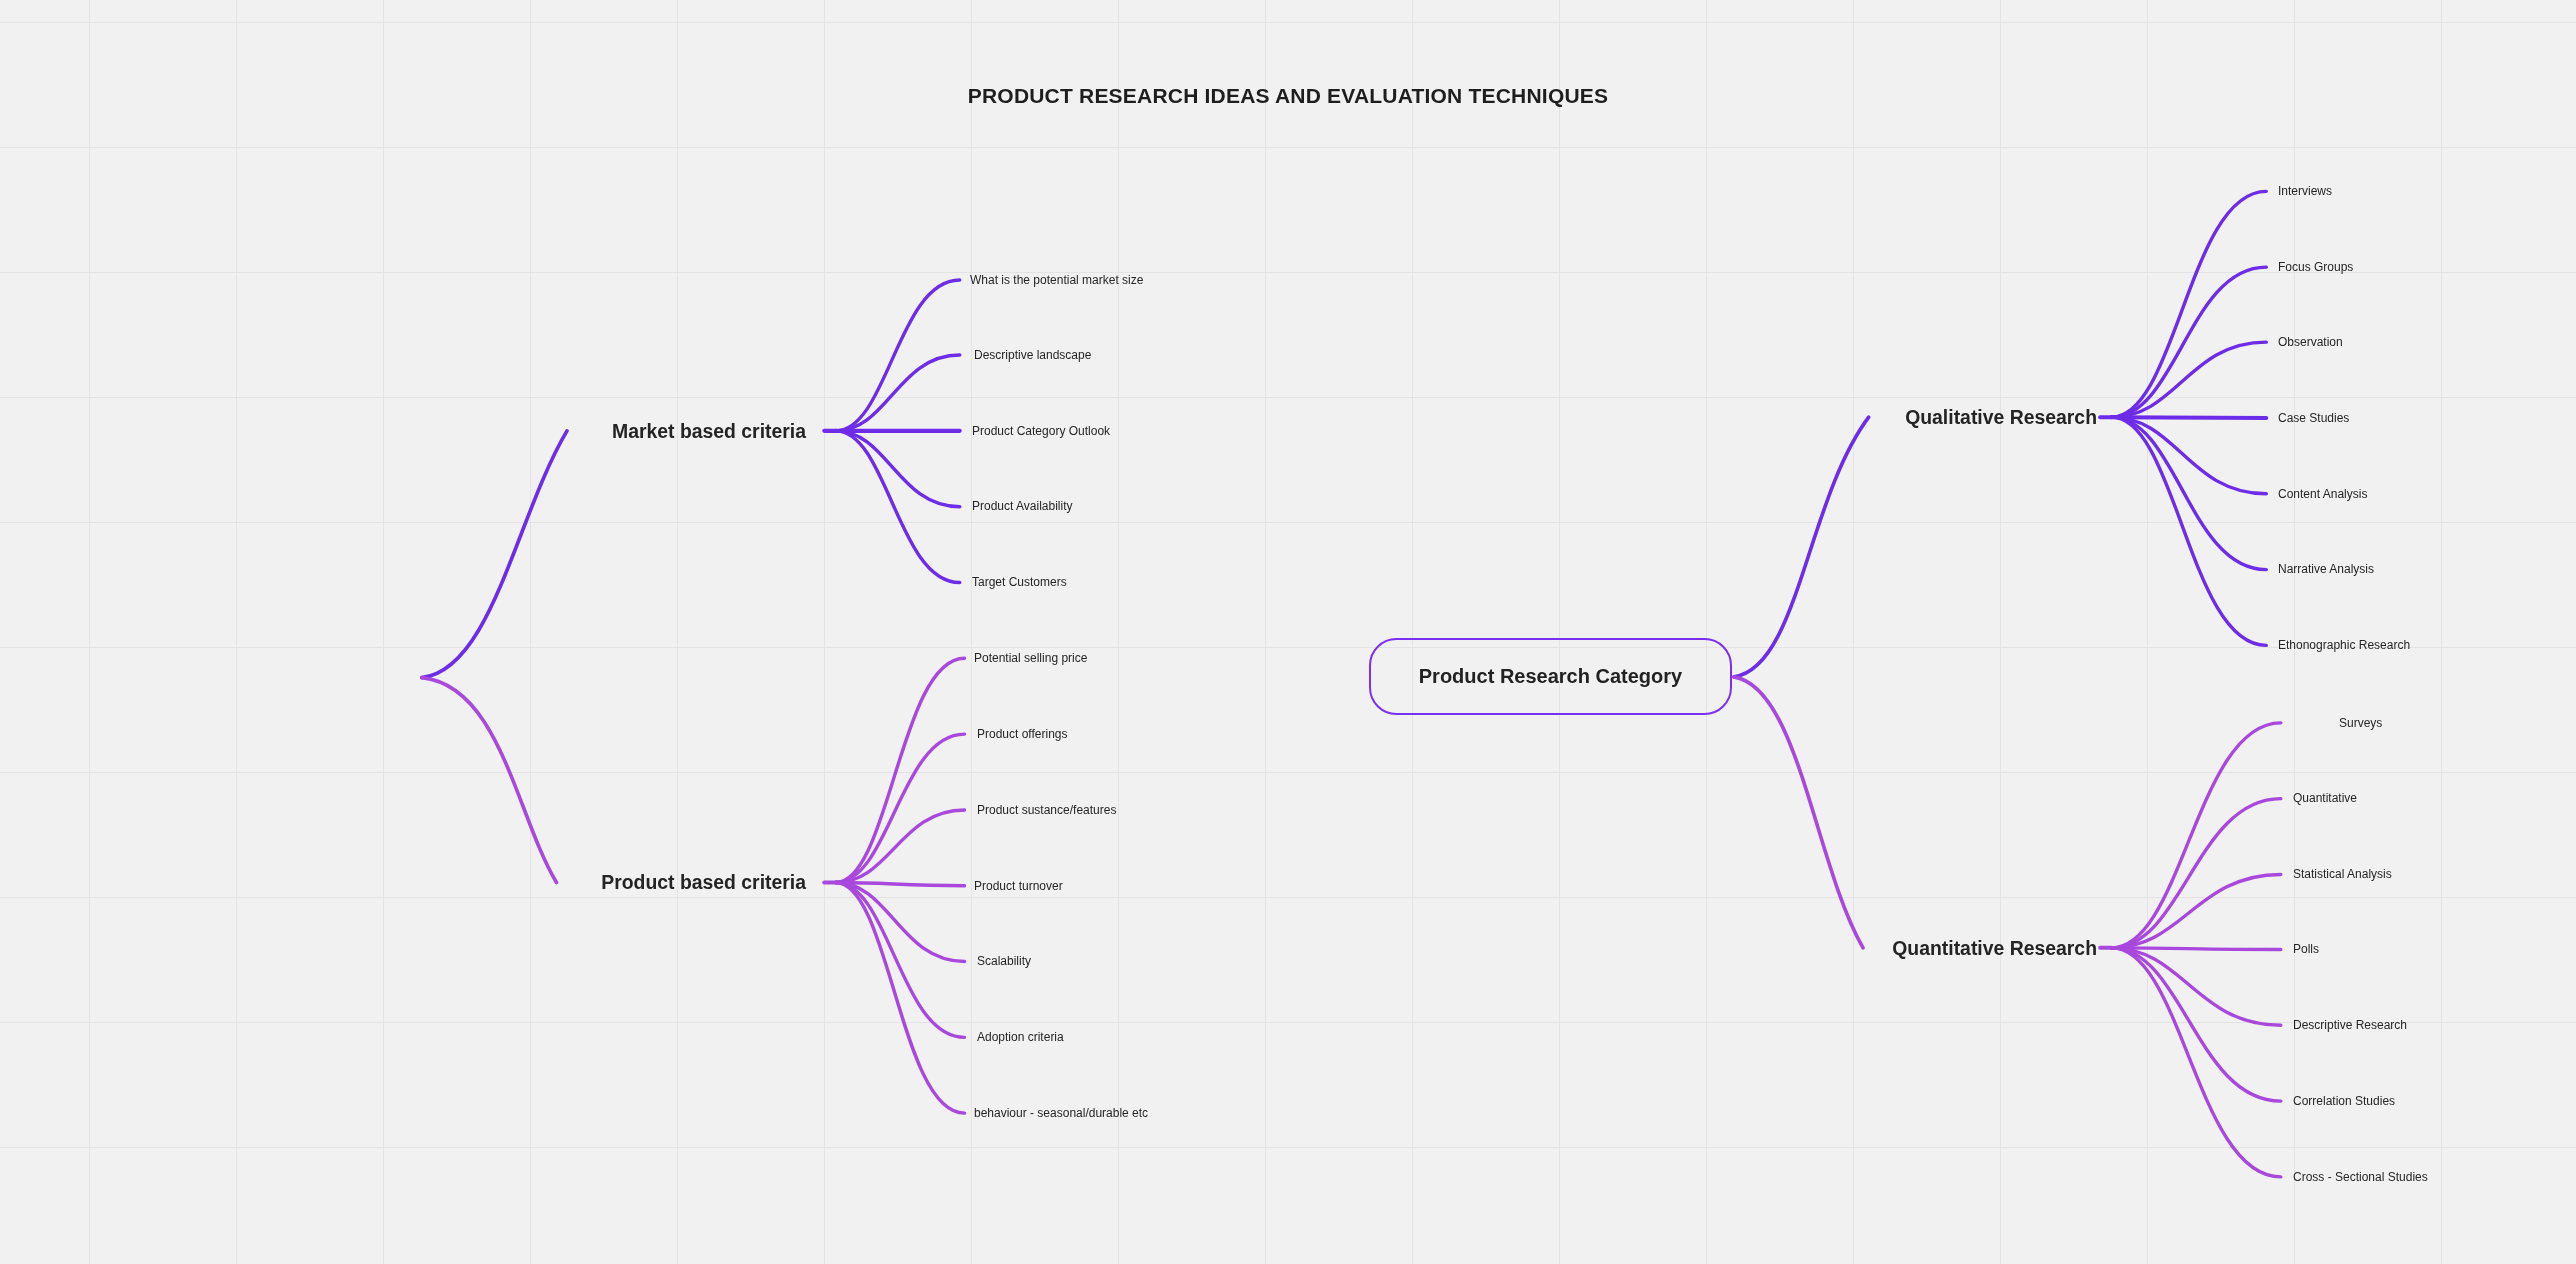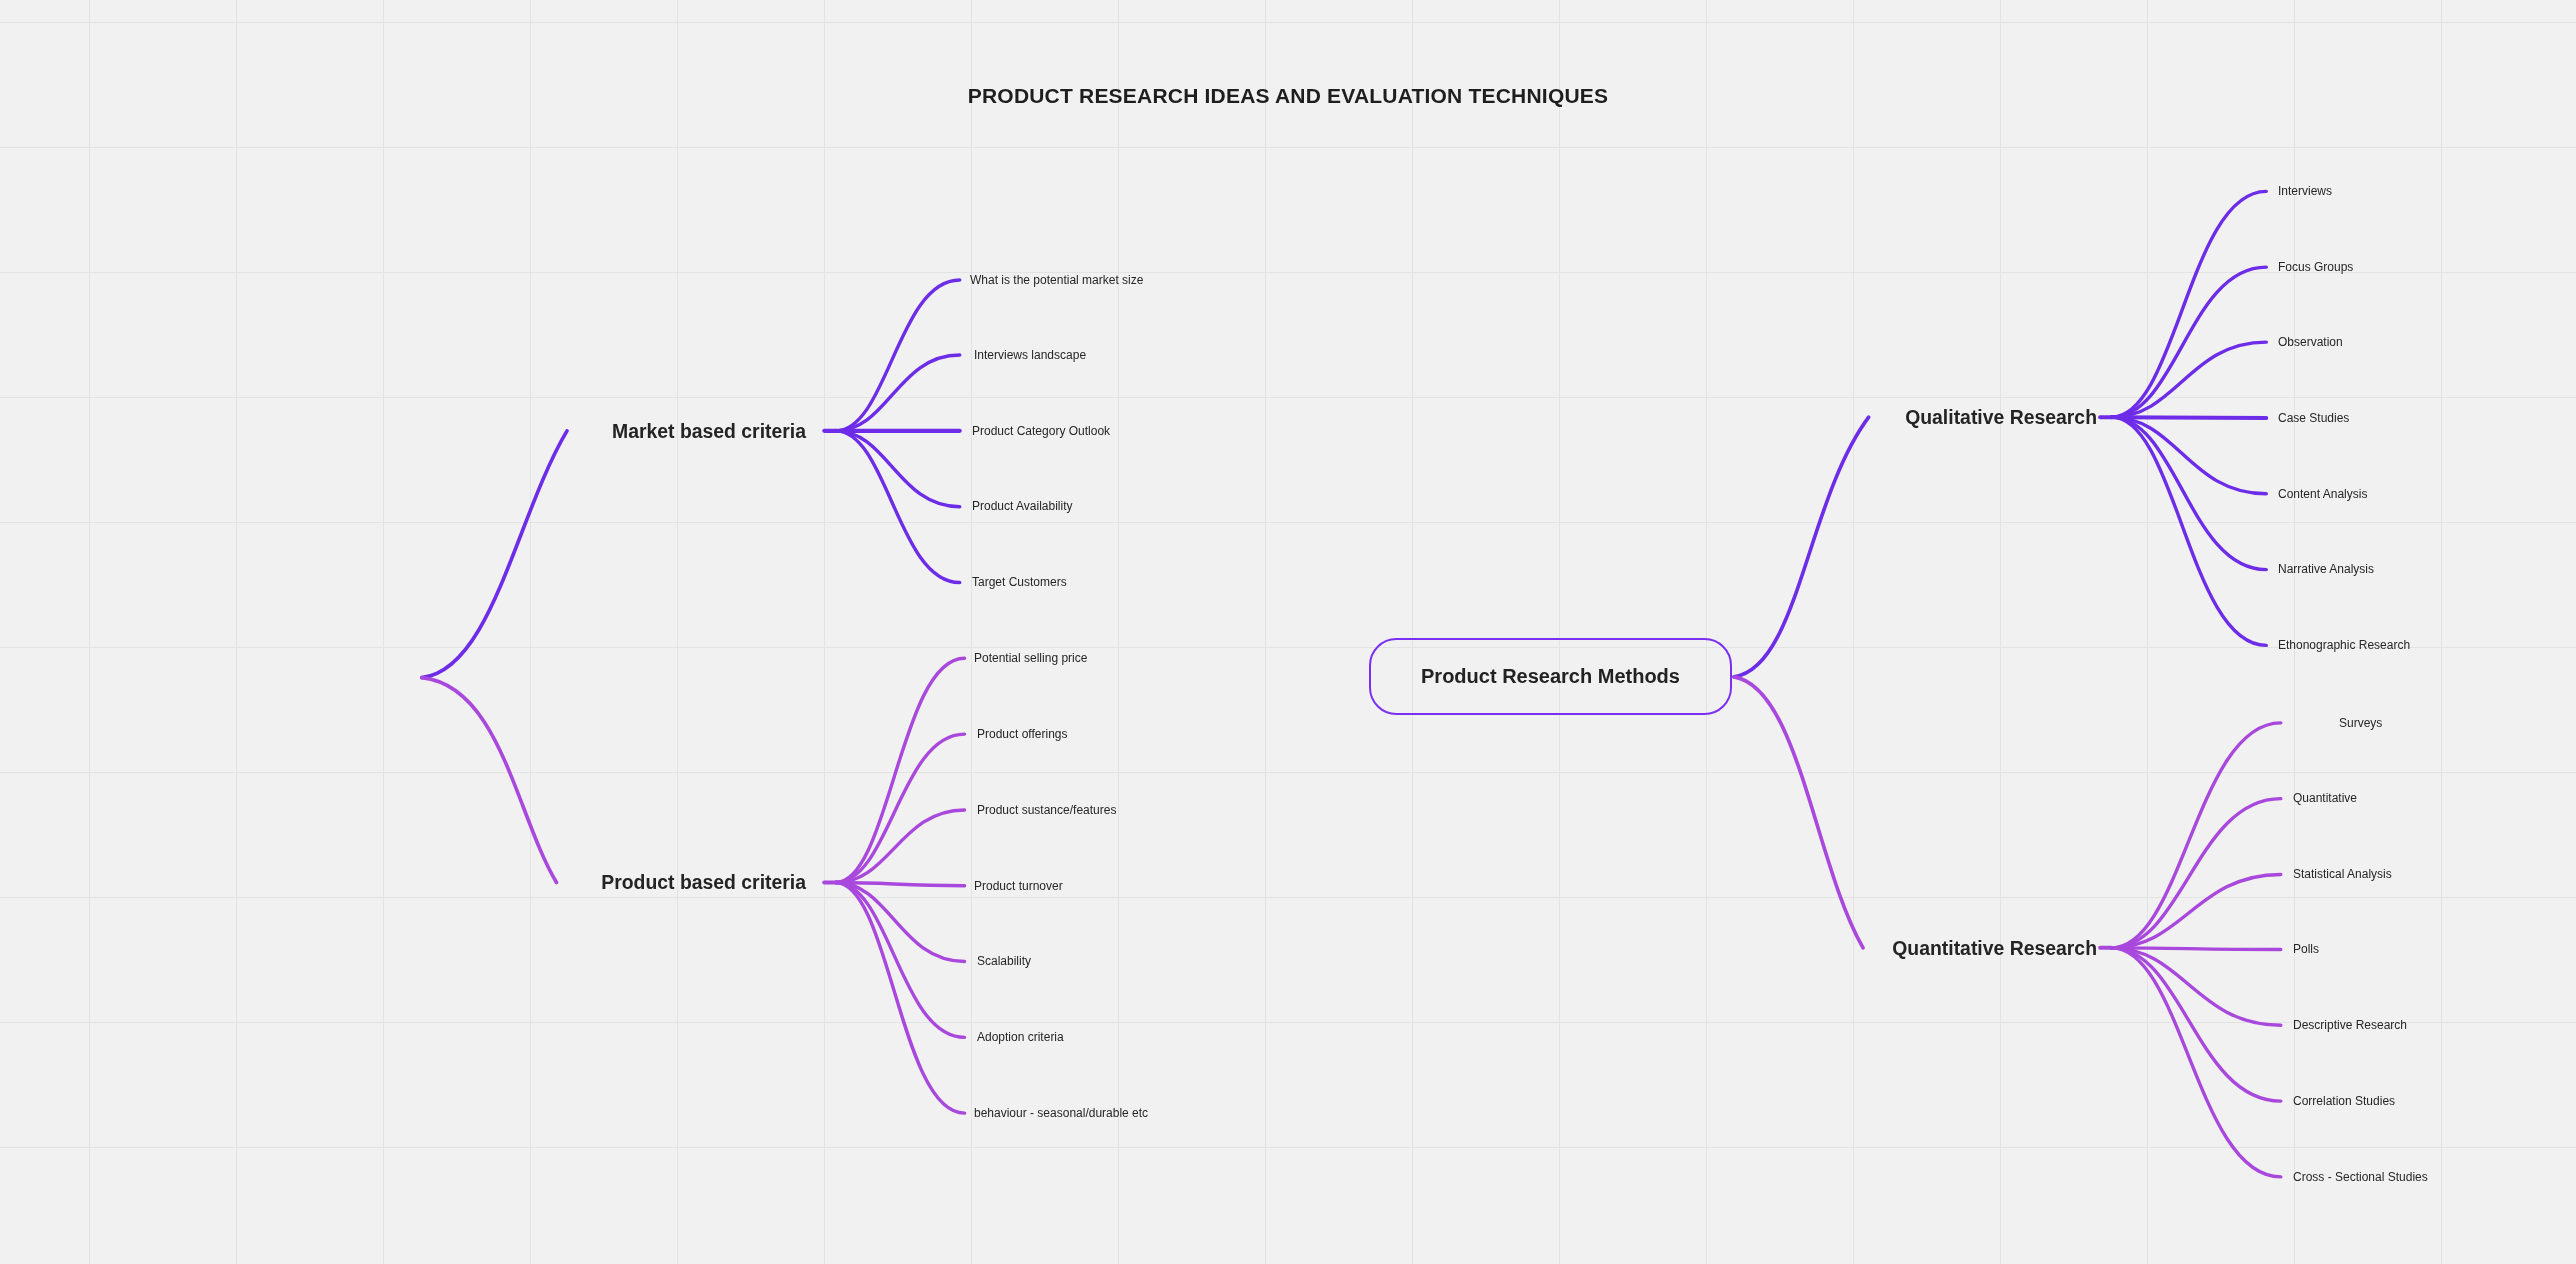--- a/index.html
+++ b/index.html
@@ -115,33 +115,33 @@
       <path d="M 2618 1175 C 2706.2 1175, 2723 1271, 2828 1271" fill="none" stroke="#a948dc" stroke-width="4.2" stroke-linecap="round"></path>
       <path d="M 2618 1175 C 2706.2 1175, 2723 1365, 2828 1365" fill="none" stroke="#a948dc" stroke-width="4.2" stroke-linecap="round"></path>
       <path d="M 2618 1175 C 2706.2 1175, 2723 1459, 2828 1459" fill="none" stroke="#a948dc" stroke-width="4.2" stroke-linecap="round"></path>
       <path d="M 2604 1175 L 2618 1175" fill="none" stroke="#a948dc" stroke-width="5" stroke-linecap="round"></path>
     </svg>
 
   <div class="map-title">PRODUCT RESEARCH IDEAS AND EVALUATION TECHNIQUES</div>
 
 
   <div class="node-box" style="left:1369px; top:638px; width:363px; height:77px;">
-    <div>Product Research Methods</div>
+    <div>Product Research Category</div>
   </div>
 
   <div class="branch-label right-anchored" style="left:403px; top:431px; width:403px; padding-right:14.5px;">Market based criteria</div>
 
   <div class="branch-label right-anchored" style="left:403px; top:882px; width:403px; padding-right:14.5px;">Product based criteria</div>
 
   <div class="branch-label right-anchored" style="left:1694px; top:417px; width:403px; padding-right:14.5px;">Qualitative Research</div>
 
   <div class="branch-label right-anchored" style="left:1694px; top:948px; width:403px; padding-right:14.5px;">Quantitative Research</div>
 
   <div class="leaf-label" style="left:970px; top:280px;text-align:center;">What is the potential market size</div>
-  <div class="leaf-label" style="left:974px; top:355px;">Interviews landscape</div>
+  <div class="leaf-label" style="left:974px; top:355px;">Descriptive landscape</div>
   <div class="leaf-label" style="left:972px; top:431px;">Product Category Outlook</div>
   <div class="leaf-label" style="left:972px; top:506px;">Product Availability</div>
   <div class="leaf-label" style="left:972px; top:582px;">Target Customers</div>
 
   <div class="leaf-label" style="left:974px; top:658px;">Potential selling price</div>
   <div class="leaf-label" style="left:977px; top:734px;">Product offerings</div>
   <div class="leaf-label" style="left:977px; top:810px;">Product sustance/features</div>
   <div class="leaf-label" style="left:974px; top:886px;">Product turnover</div>
   <div class="leaf-label" style="left:977px; top:961px;">Scalability</div>
   <div class="leaf-label" style="left:977px; top:1037px;">Adoption criteria</div>

